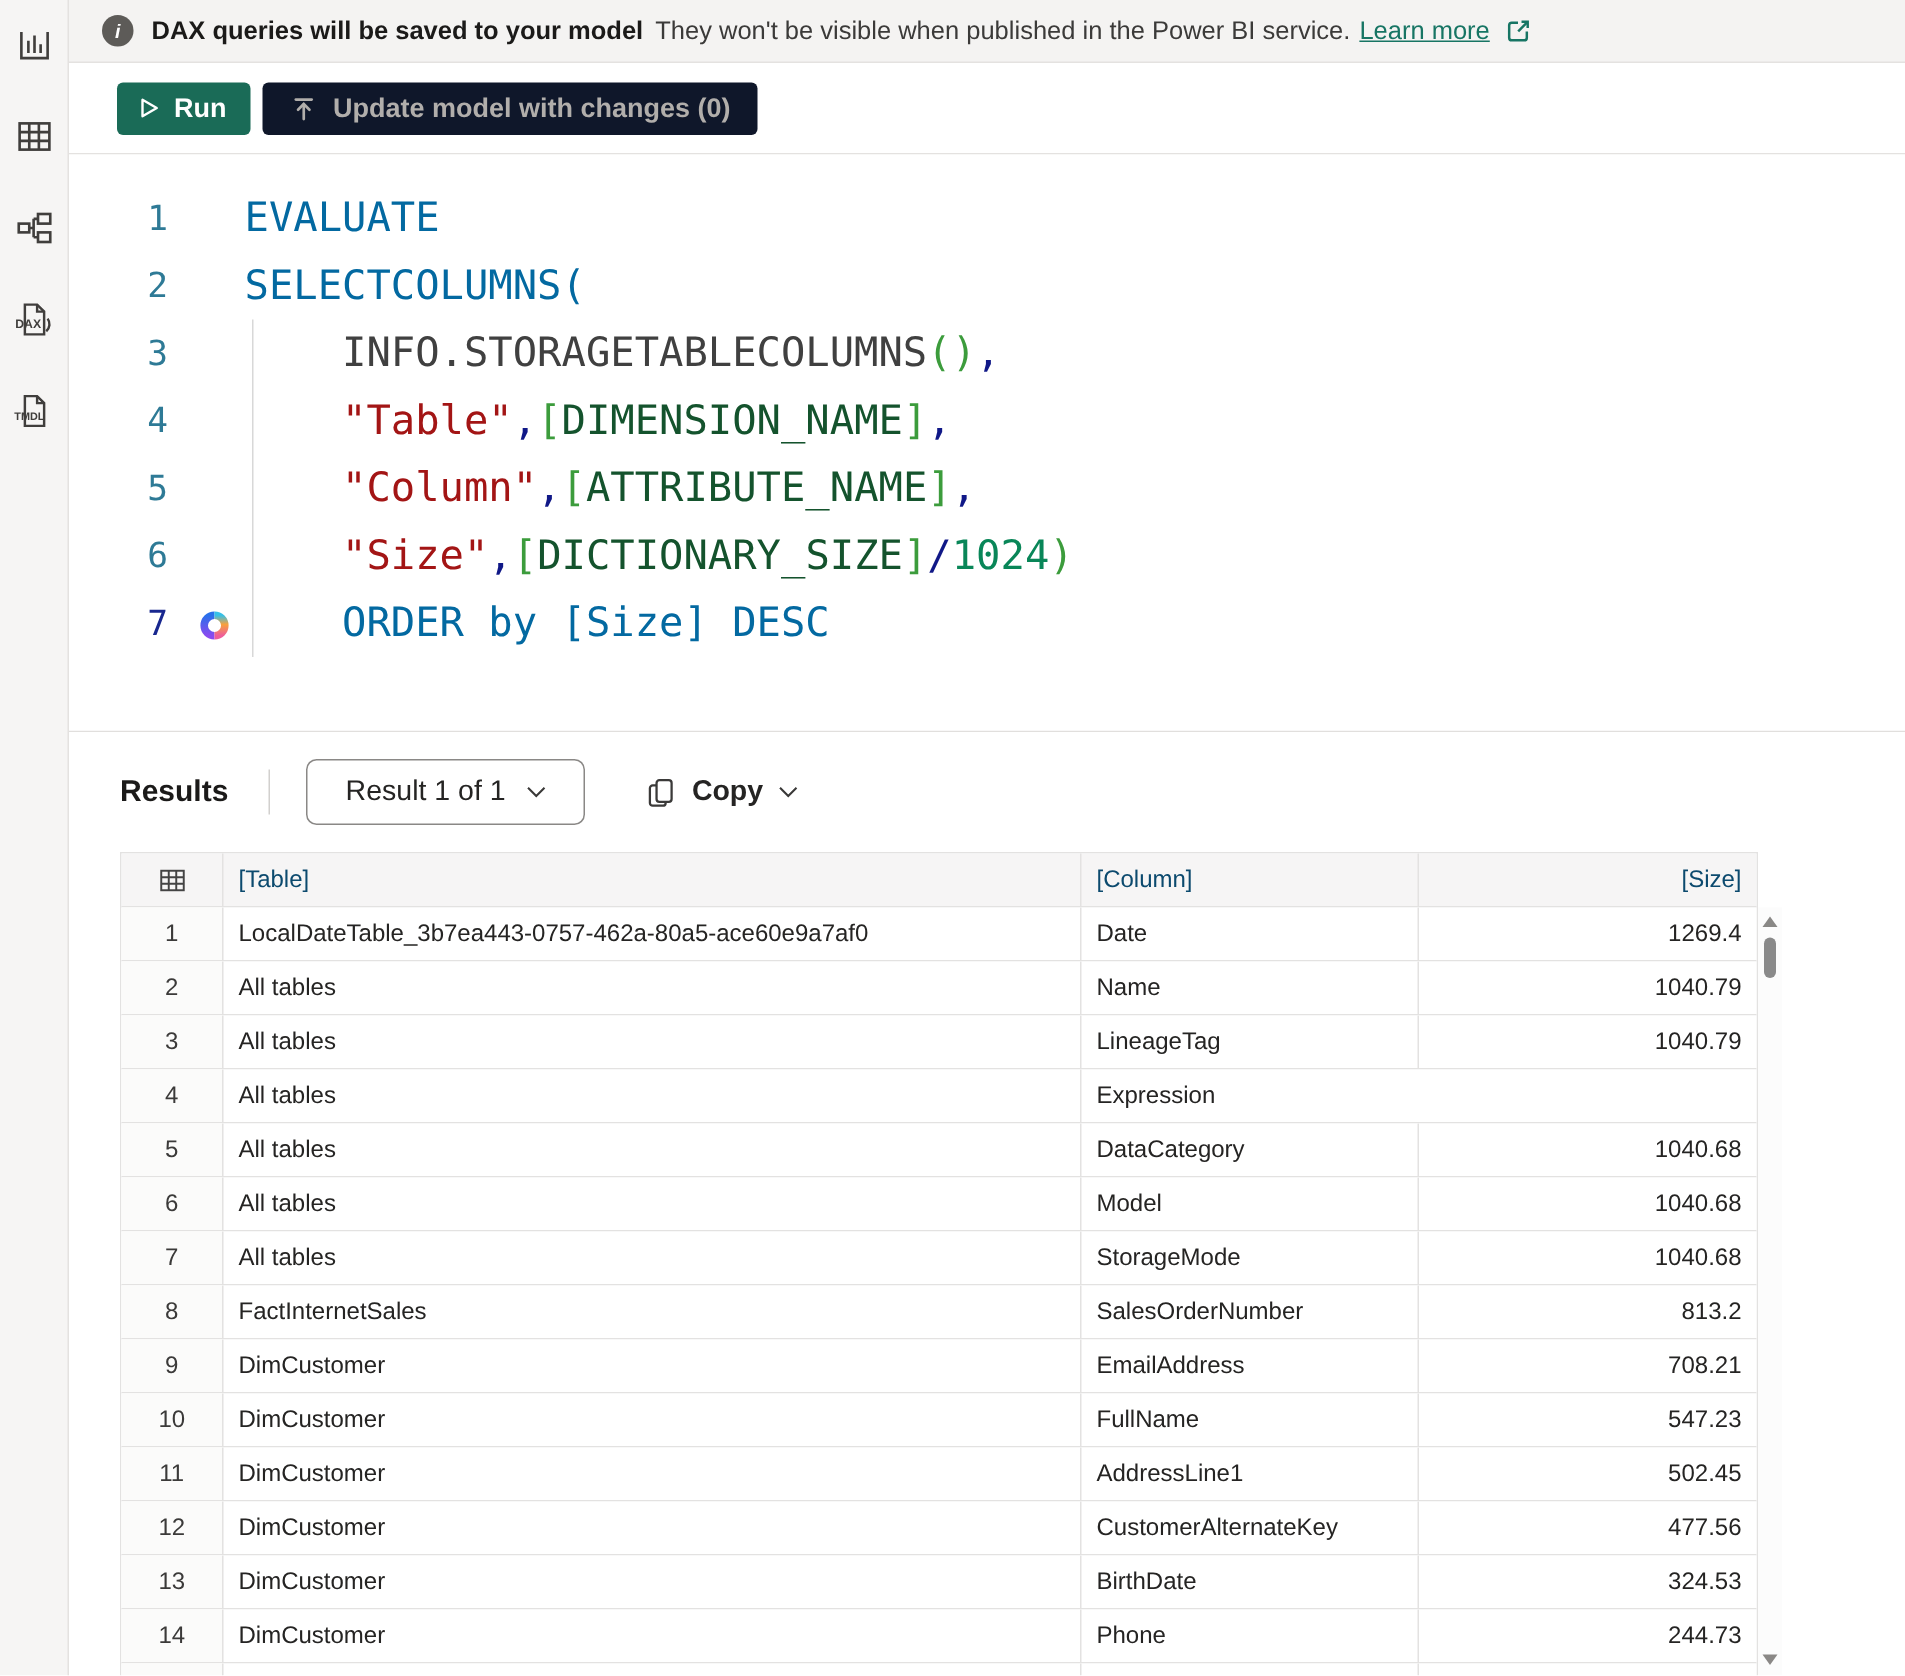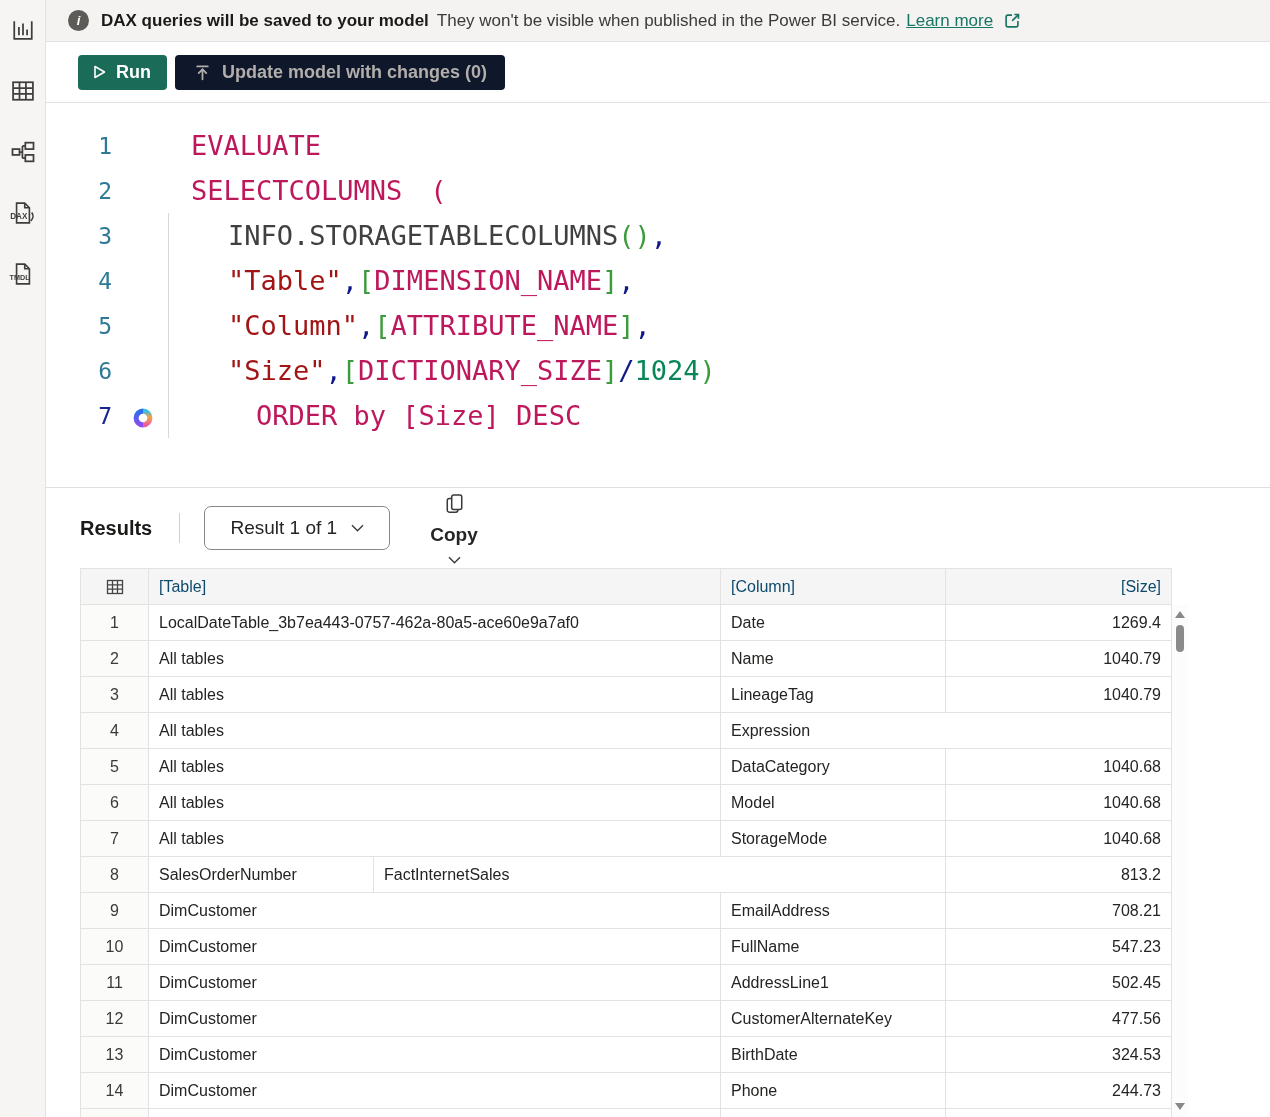--- a/index.html
+++ b/index.html
@@ -38,40 +38,40 @@
                 display:flex; align-items:center; gap:10px; font-family:inherit; }
 
   
   .editor { position:relative; height:384px; background:#fff; padding-top:20px; overflow:hidden; }
   .indent-guide { position:absolute; left:122px; top:110px; height:225px; width:1px; background:#d8d8d8; }
   .line { position:relative; display:flex; height:45px; align-items:center;
           font-family:"DejaVu Sans Mono", monospace; font-size:27px; white-space:pre; }
   .ln { width:66px; text-align:right; color:#2e7a96; font-size:23px; flex:none; }
   .ln.active { color:#18278f; }
   .codetxt { padding-left:51px; }
-  .tk-k { color:#be185d;margin-left:28px; }
+  .tk-k { color:#0369a1; }
   .tk-f { color:#404040; }
   .tk-s { color:#a31515; }
   .tk-b { color:#3c9c3c; }
-  .tk-n { color:#be185d;margin-top:17px; }
+  .tk-n { color:#14532d;margin-top:17px; }
   .tk-d { color:#098658; }
   .tk-p { color:#101887; }
   .copilot { position:absolute; left:86px; top:11px; width:22px; height:22px; cursor:pointer; }
 
   
   .results-bar { height:81px; border-top:1px solid #e1dfdd; display:flex; align-items:center;
                  padding-left:34px; background:#fff; }
   .results-title { font-size:20px; font-weight:bold; color:#1b1a19; }
   .vdiv { width:1px; height:30px; background:#d2d0ce; margin:0 24px 0 27px; }
   .result-select { height:44px; width:186px; border:1px solid #8a8886; border-radius:7px; background:#fff;
                    display:flex; align-items:center; justify-content:center; gap:14px;
                    font-size:19px; color:#252423; cursor:pointer; font-family:inherit; }
   .copy-btn { display:flex; align-items:center; gap:10px; background:none; border:none;
               margin-left:40px; font-size:19px; font-weight:bold; color:#252423;
-              cursor:pointer; font-family:inherit;flex-direction:column; }
+              cursor:pointer; font-family:inherit; }
 
   
   .table-wrap { position:relative; margin-left:34px; width:1108px; height:549px; overflow:hidden; }
   .grid { width:1092px; border:1px solid #e3e2e1; border-bottom:none; }
   .trow { display:flex; height:36px; border-bottom:1px solid #e3e2e1; background:#fff; }
   .trow.thead { background:#f6f5f5; }
   .tc { display:flex; align-items:center; border-right:1px solid #e3e2e1; font-size:16px;
         overflow:hidden; white-space:nowrap; }
   .tc:last-child { border-right:none; }
   .c-num { width:68px; justify-content:center; color:#3b3a39; background:#fbfbfa; flex:none; }
@@ -277,22 +277,22 @@
               <div class="tc c-size">1040.68</div>
             </div>
             <div class="trow">
               <div class="tc c-num">7</div>
               <div class="tc c-table">All tables</div>
               <div class="tc c-col">StorageMode</div>
               <div class="tc c-size">1040.68</div>
             </div>
             <div class="trow">
               <div class="tc c-num">8</div>
+              <div class="tc c-table">FactInternetSales</div>
               <div class="tc c-col">SalesOrderNumber</div>
-              <div class="tc c-table">FactInternetSales</div>
               <div class="tc c-size">813.2</div>
             </div>
             <div class="trow">
               <div class="tc c-num">9</div>
               <div class="tc c-table">DimCustomer</div>
               <div class="tc c-col">EmailAddress</div>
               <div class="tc c-size">708.21</div>
             </div>
             <div class="trow">
               <div class="tc c-num">10</div>

